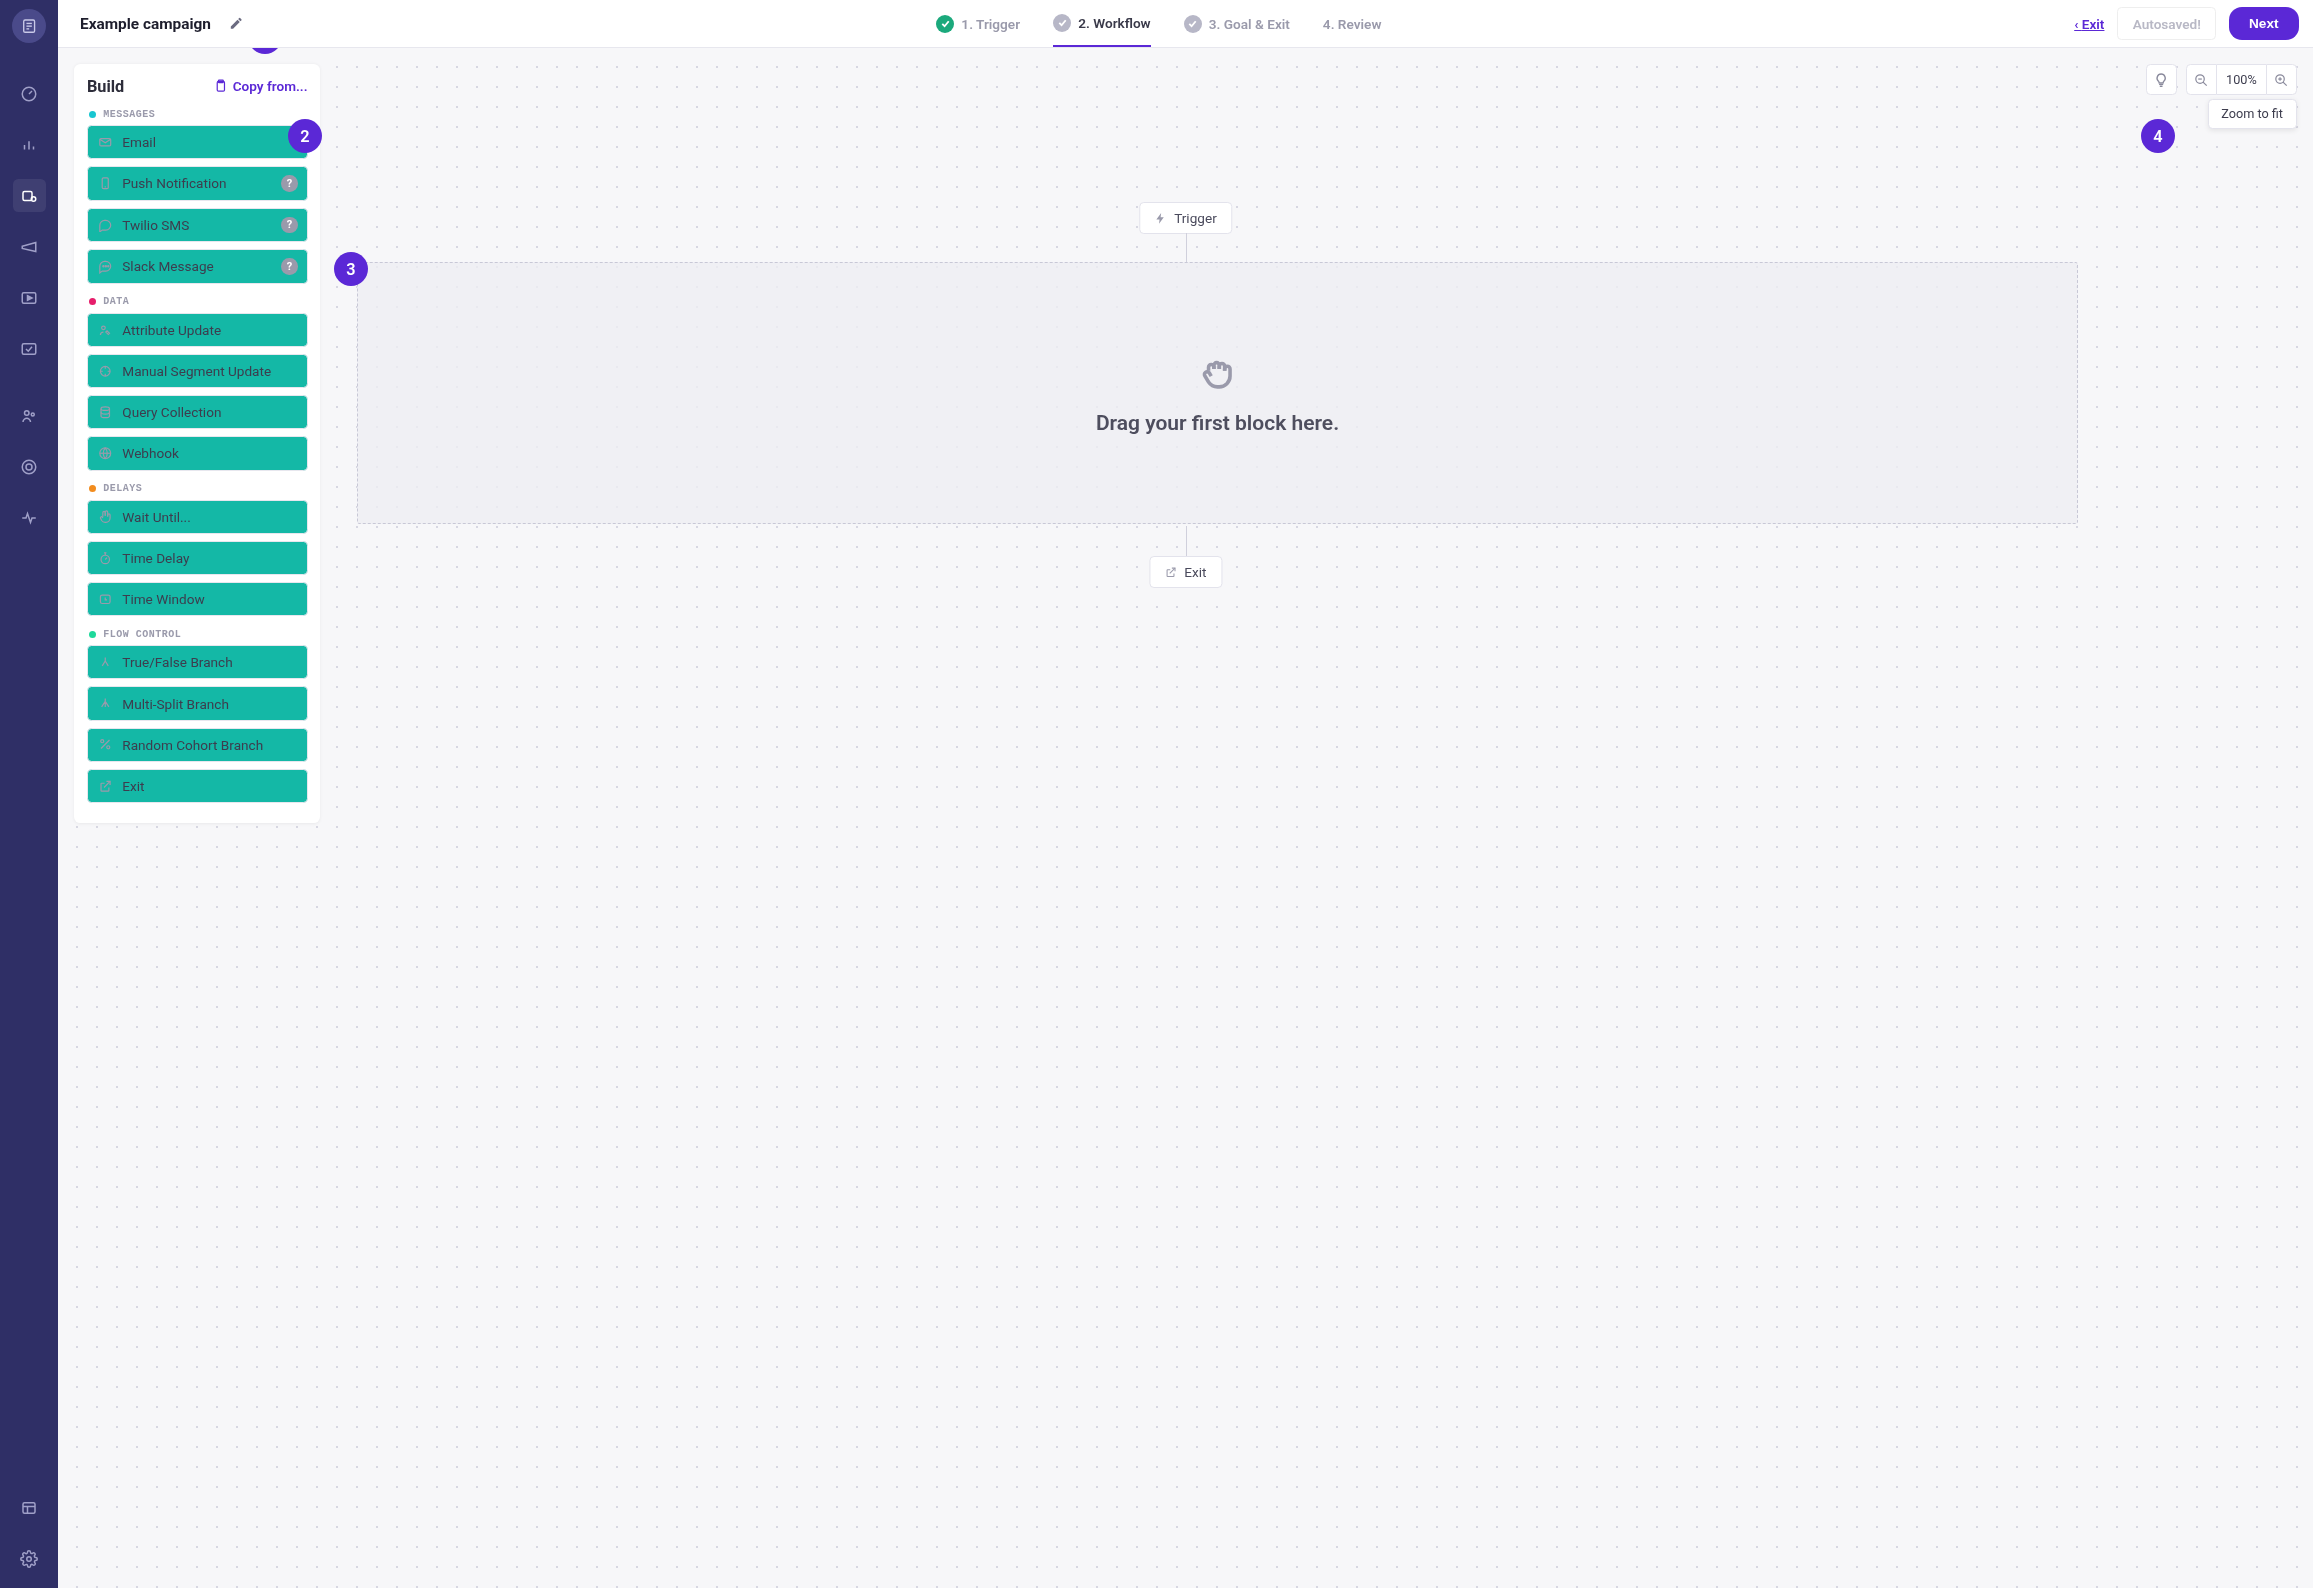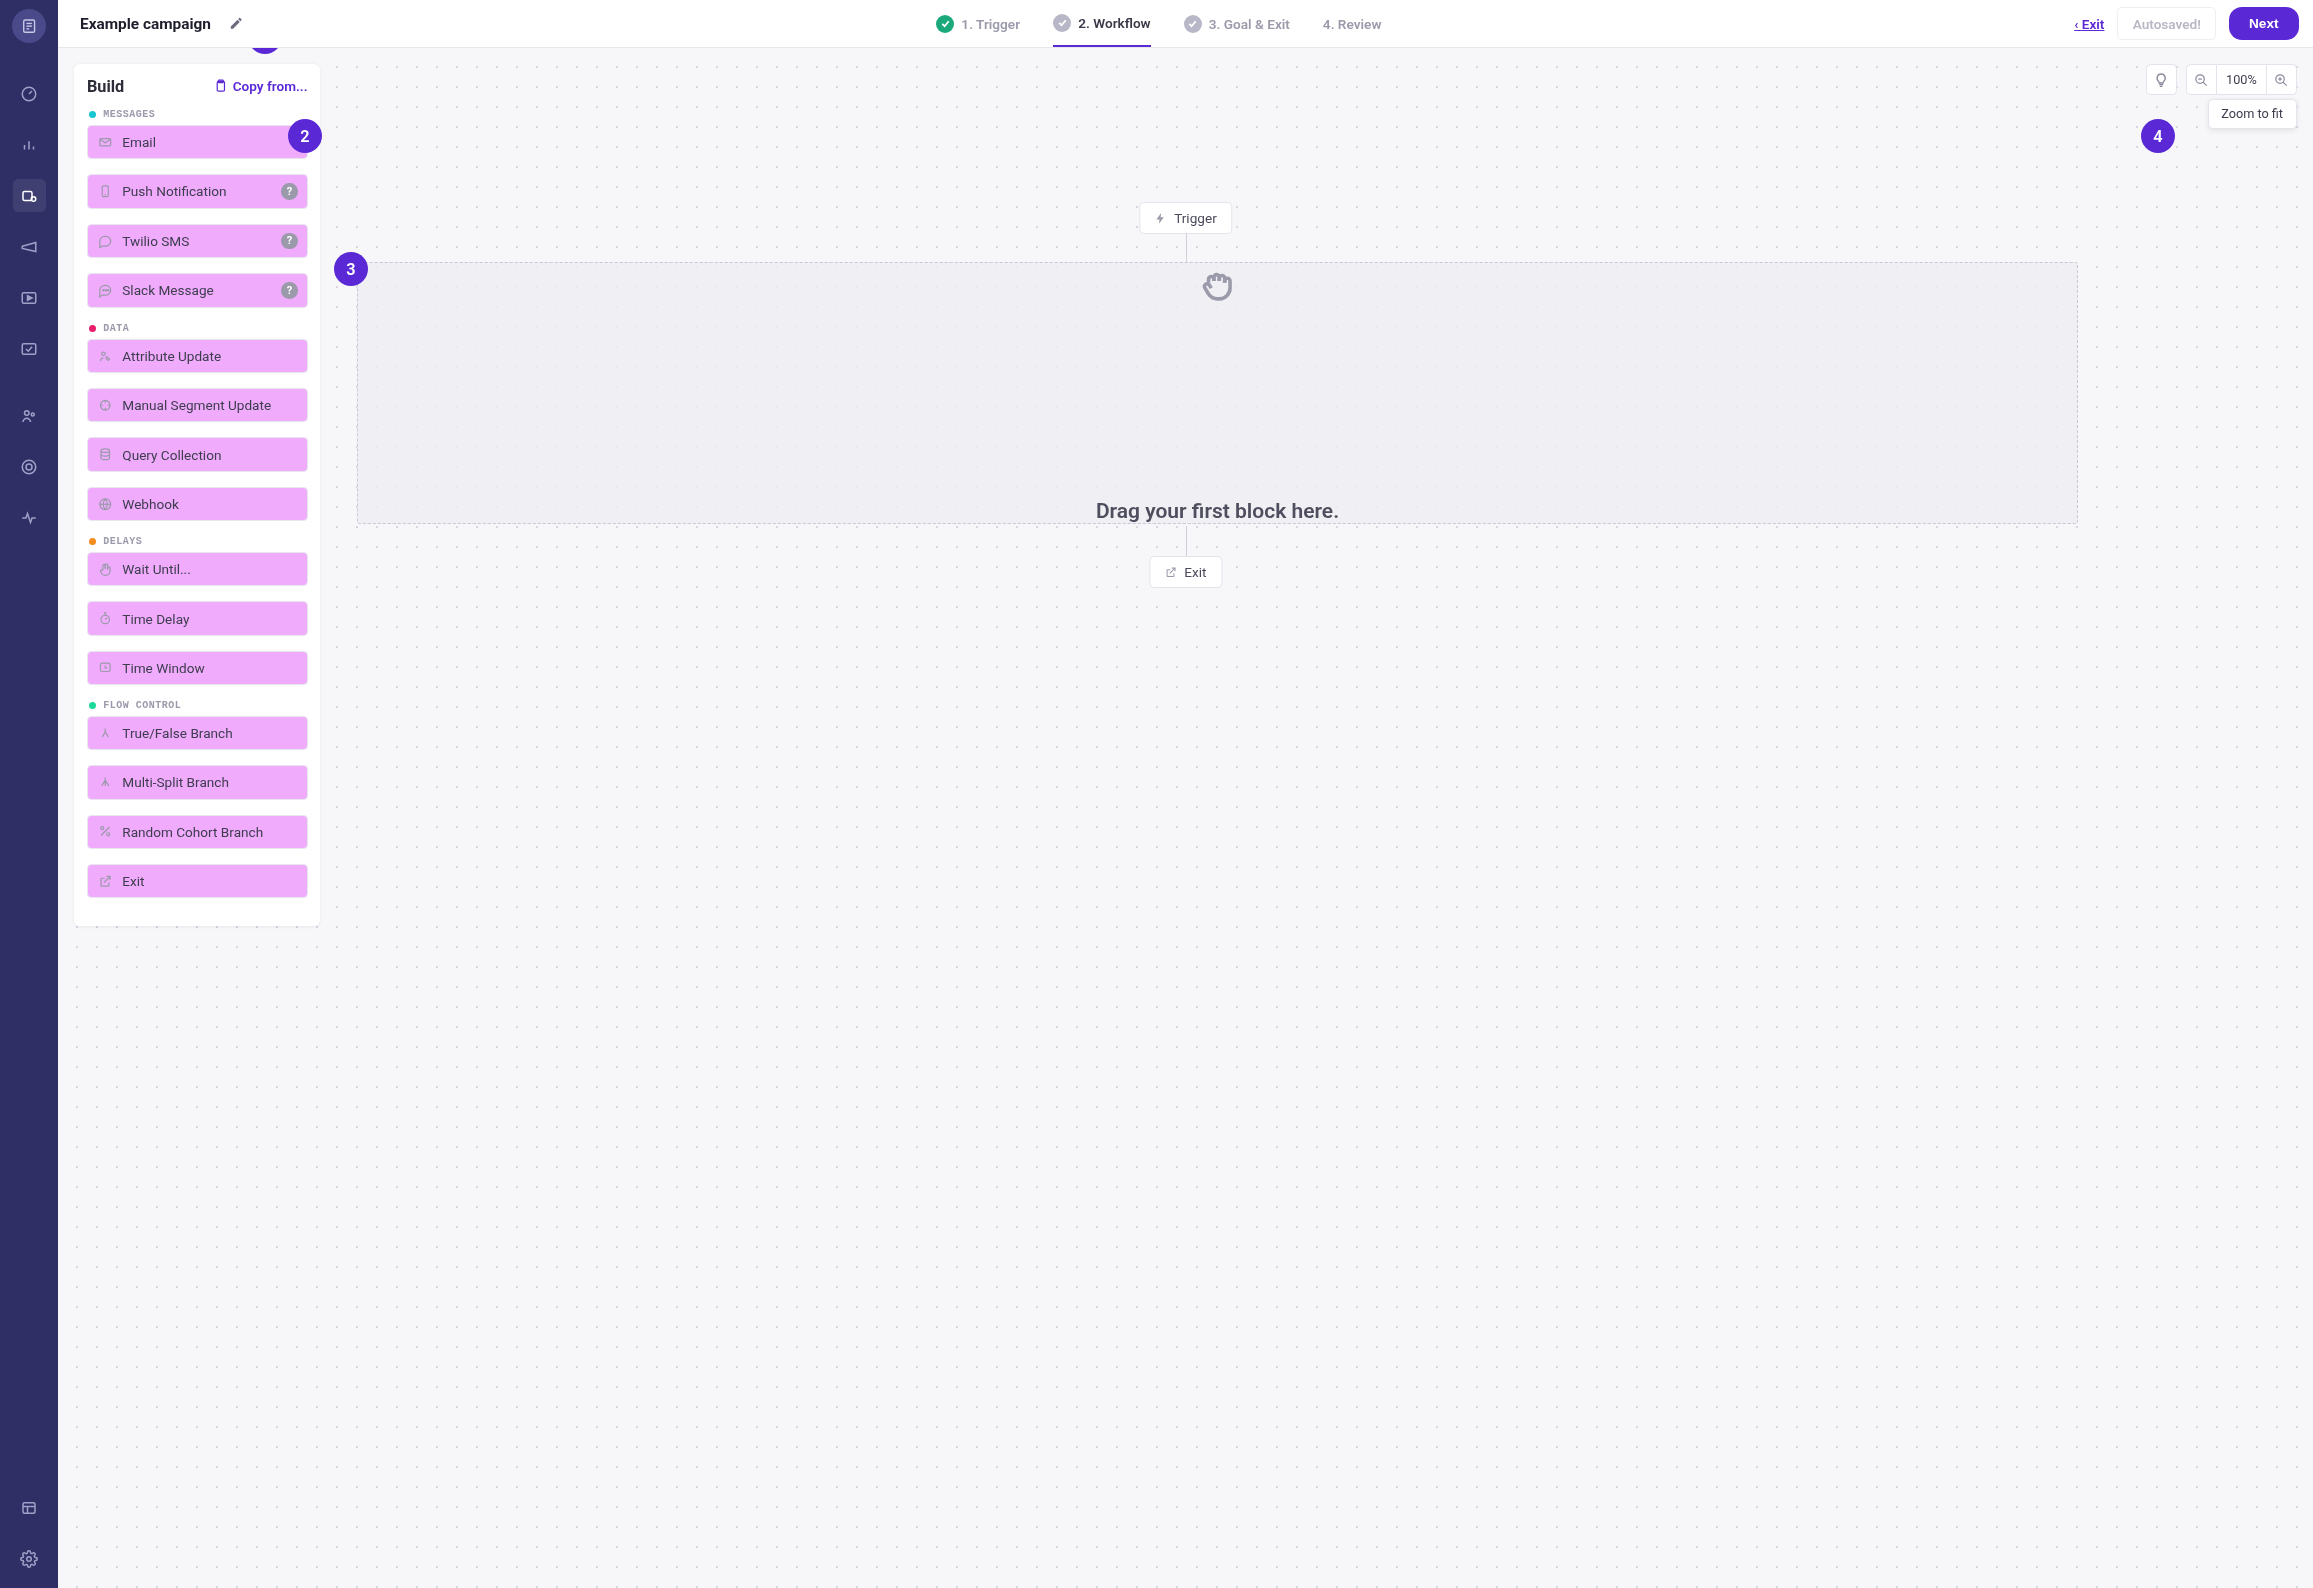--- a/index.html
+++ b/index.html
@@ -149,25 +149,25 @@
   margin: 12.7px 0 5.4px 1.8px;
   text-transform: uppercase;
   font-family: Liberation Mono, monospace;
 }
 .section-dot { width: 7.2px; height: 7.2px; border-radius: 50%; }
 .block-item {
   display: flex; align-items: center; gap: 9px;
   border: 0.9px solid #e7e7ee;
   border-radius: 4.5px;
   padding: 8.1px 9px;
-  margin-bottom: 15px;
+  margin-bottom: 7px;
   font-size: 13.6px;
   color: #3d3d4e;
   cursor: grab;
-  background: #f0abfc;
+  background: #14b8a6;
   position: relative;
 }
 .block-item .bi-icon { width: 16.3px; color: #9a9aab; display:flex; align-items:center; justify-content:center; }
 .help-dot {
   width: 16.3px; height: 16.3px; border-radius: 50%;
   background: #9a9aab; color:#fff;
   display:flex; align-items:center; justify-content:center;
   font-size: 11px; font-weight:700;
   margin-left: auto;
 }
@@ -222,21 +222,21 @@
 .wf-line1 { top: 185px; height: 29px; }
 .wf-line2 { top: 478px; height: 31px; }
 .dropzone {
   position:absolute;
   top: 214px;
   left: 299px; right: 235px;
   height: 262px;
   border: 0.9px dashed #c8c8d6;
   background: #eeeef2cc;
   border-radius: 2.7px;
-  display:flex; flex-direction:column; align-items:center; justify-content:space-between;
+  display:flex; flex-direction:column; align-items:center; justify-content:center;
   gap: 16.3px;
 }
 .dropzone-text { font-size: 21px; font-weight: 600; color: #4e4e5e; }
 .grab-icon { color:#9a9aab; }
 
 
 .badge {
   position:absolute;
   width: 34px; height: 34px; border-radius:50%;
   background:#5b28d6; color:#fff;

